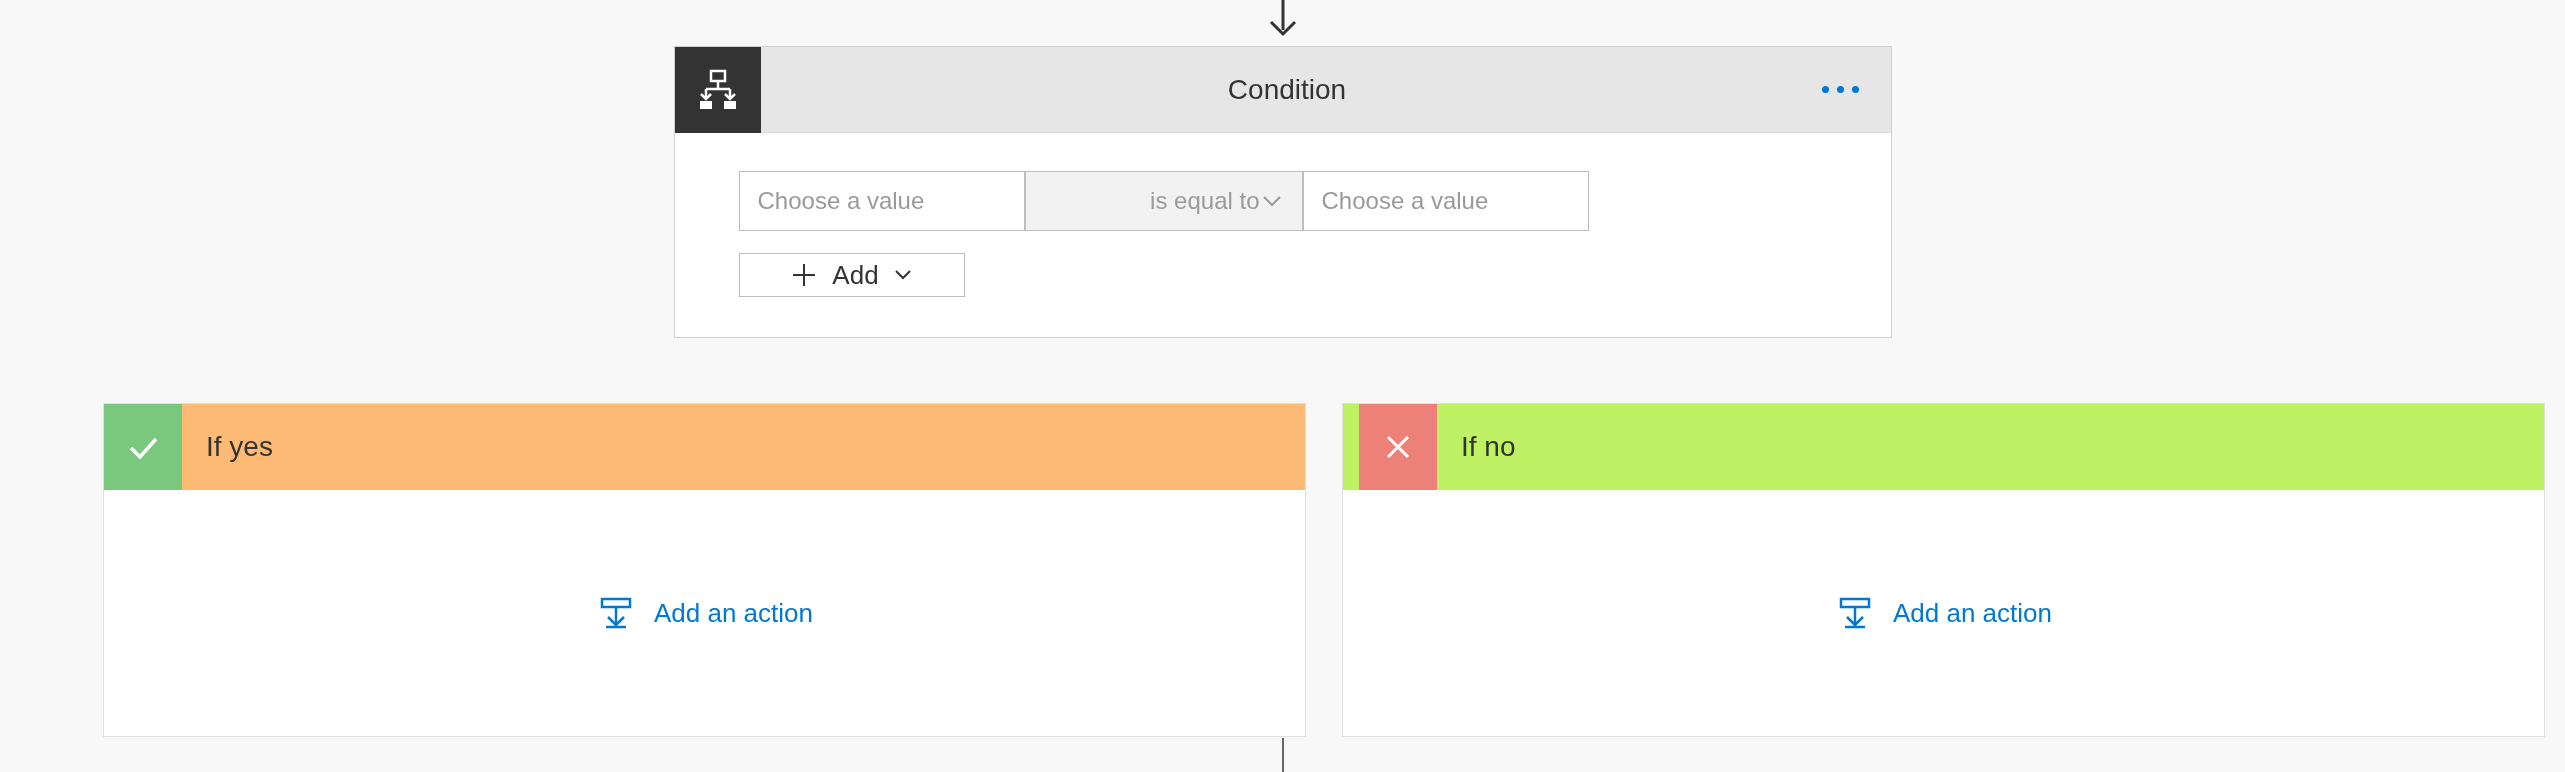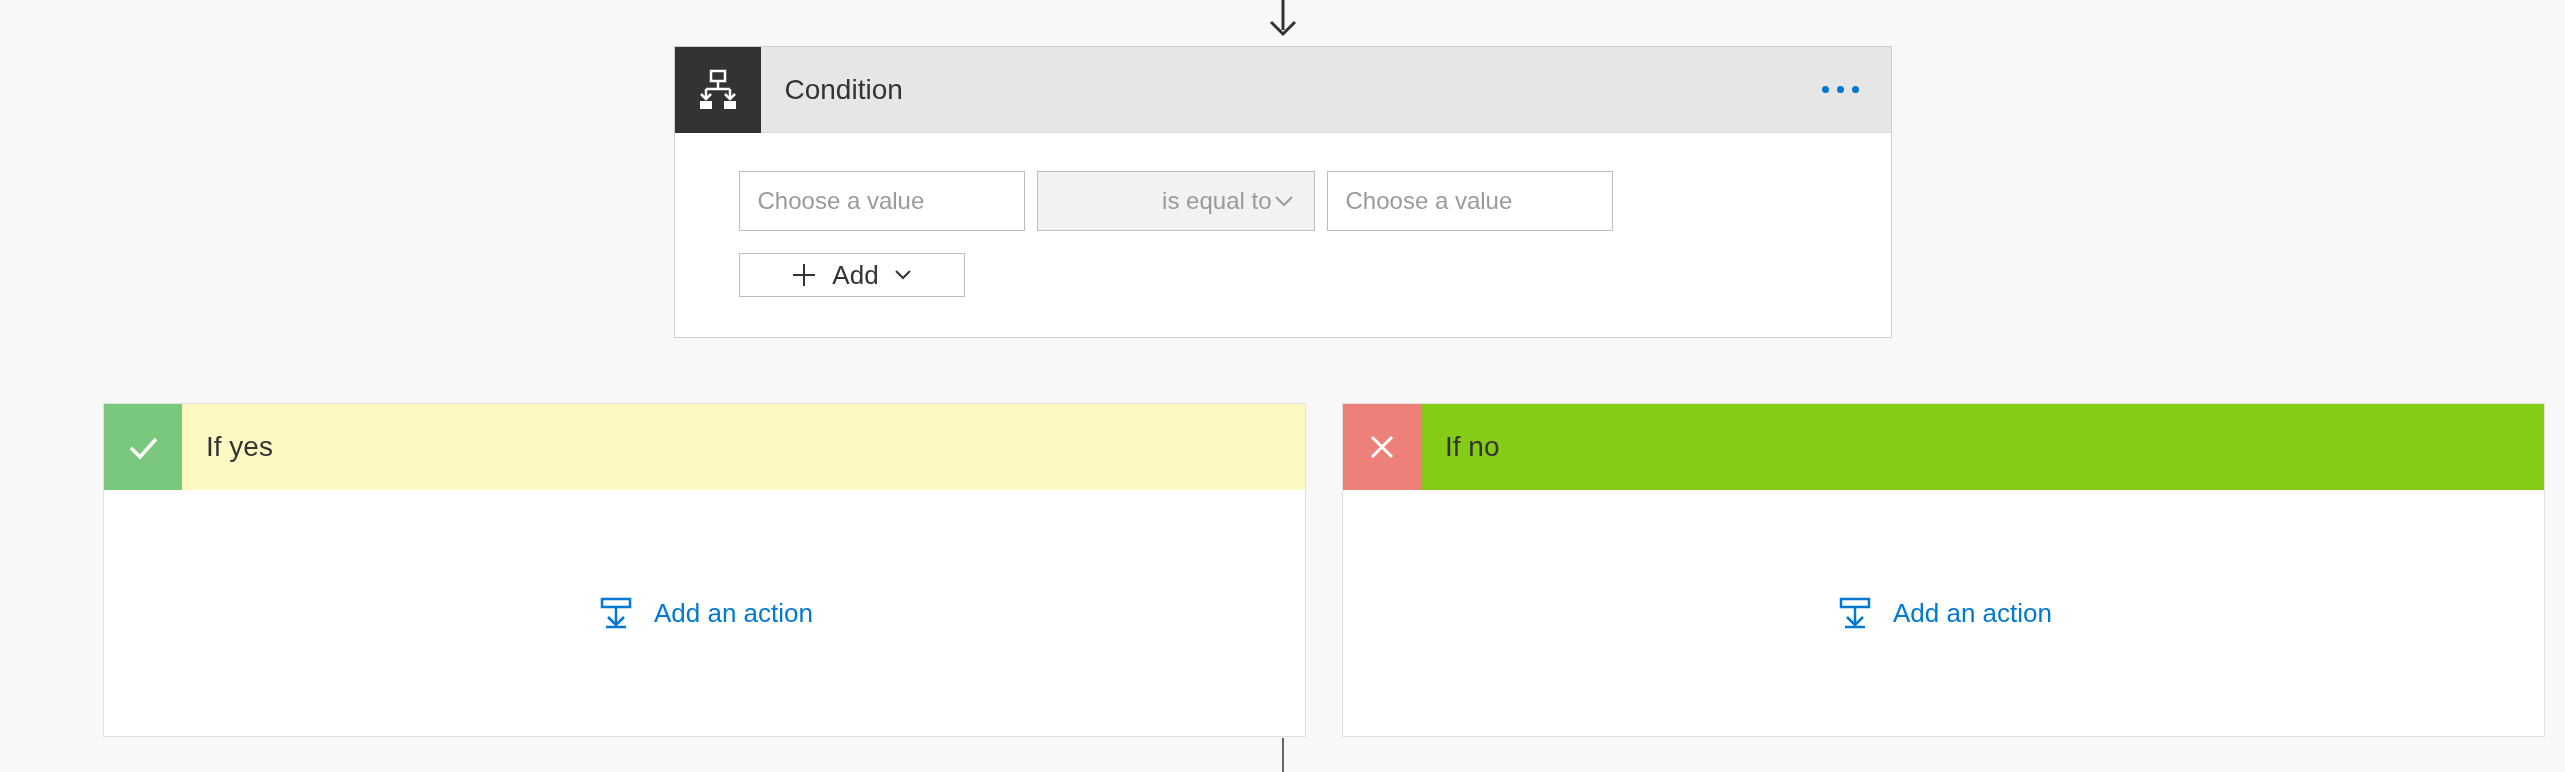--- a/index.html
+++ b/index.html
@@ -50,20 +50,21 @@
       display: flex;
       align-items: center;
       justify-content: center;
       color: #fff;
     }
     .card-header-title {
       flex: 1;
       font-size: 28px;
       color: #333;
       padding-left: 24px;
+      text-align: center;
     }
     .card-header-more {
       padding: 0 32px;
       display: flex;
       gap: 8px;
       align-items: center;
       cursor: pointer;
     }
     .card-header-more .dot {
       width: 7px;
@@ -72,21 +73,20 @@
       background: #0078d4;
     }
     .card-body {
       padding: 38px 64px 40px 64px;
       display: flex;
       flex-direction: column;
       gap: 22px;
     }
     .condition-row {
       display: flex;
-      gap: 12px;
     }
     .value-input {
       width: 286px;
       height: 60px;
       border: 1px solid #bdbdbd;
       font-size: 24px;
       color: #333;
       padding: 0 18px;
       outline: none;
       background: #fff;
@@ -143,27 +143,28 @@
     }
     .branch-header-icon {
       width: 78px;
       height: 86px;
       display: flex;
       align-items: center;
       justify-content: center;
       color: #fff;
     }
     .branch-yes .branch-header {
-      background: #fef9c3;
+      background: #fdba74;
     }
     .branch-yes .branch-header-icon {
       background: #7ac77e;
     }
     .branch-no .branch-header {
-      background: #84cc16;
+      background: #bef264;
+      padding-left: 16px;
     }
     .branch-no .branch-header-icon {
       background: #ed8079;
     }
     .branch-title {
       font-size: 28px;
       color: #333;
       padding-left: 24px;
     }
     .branch-body {

